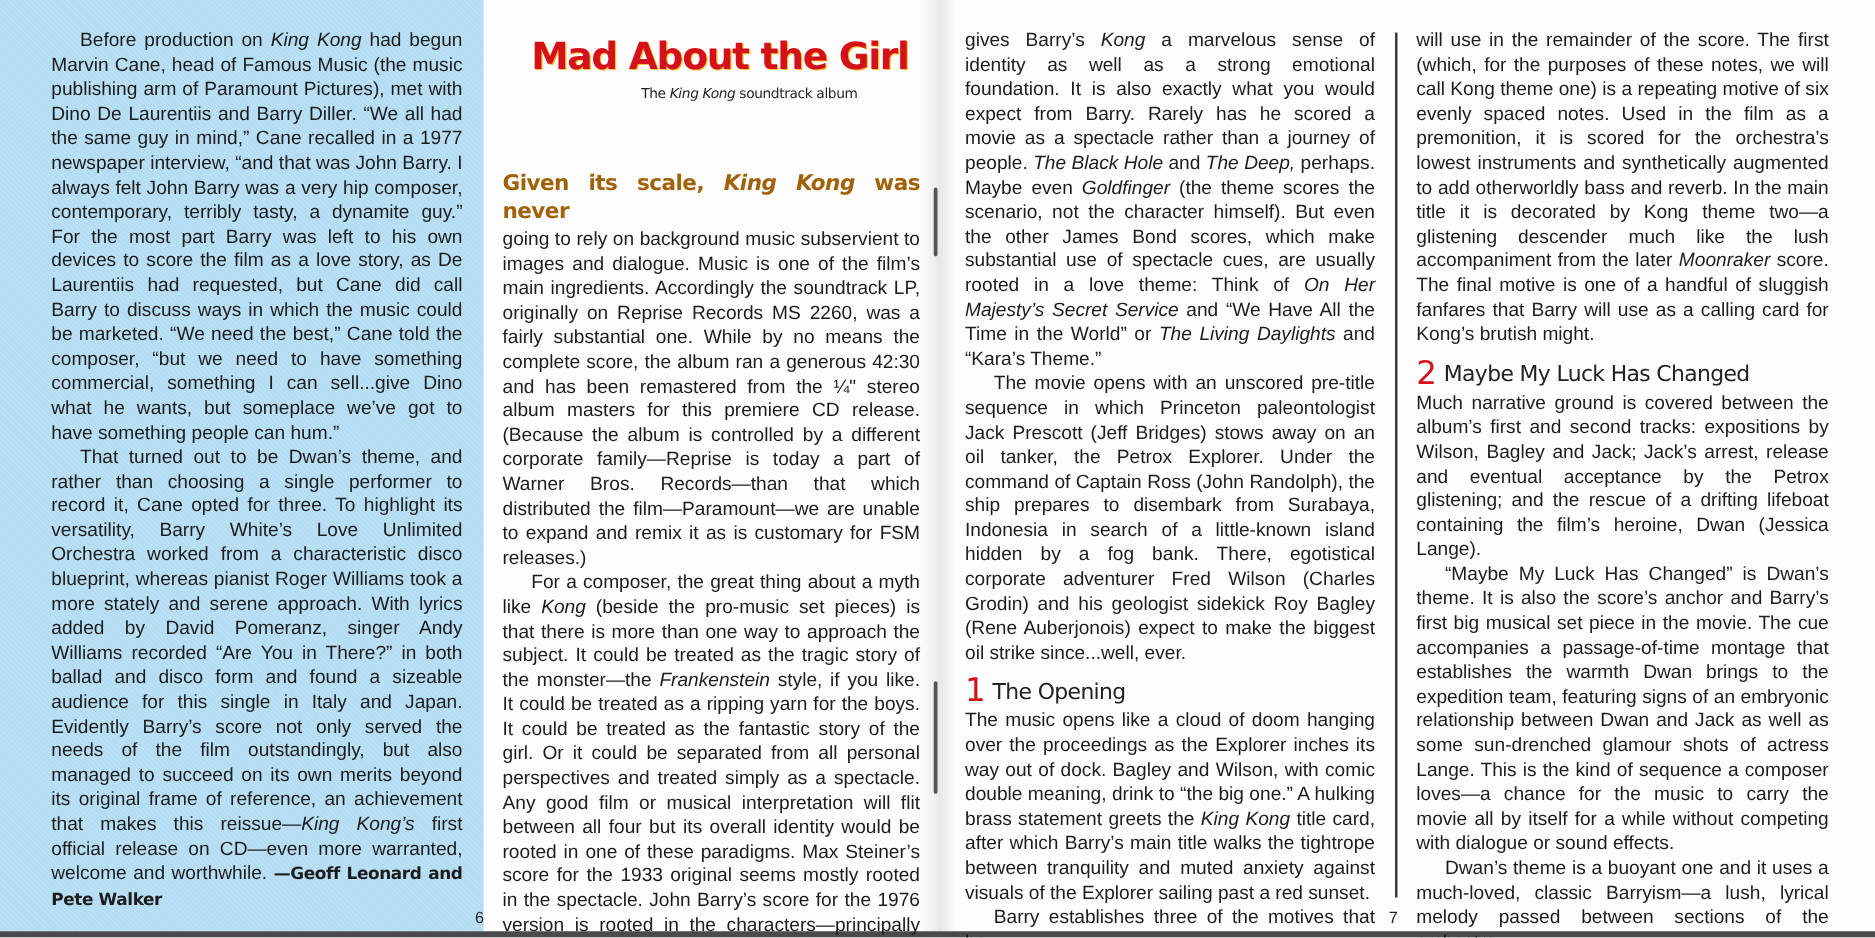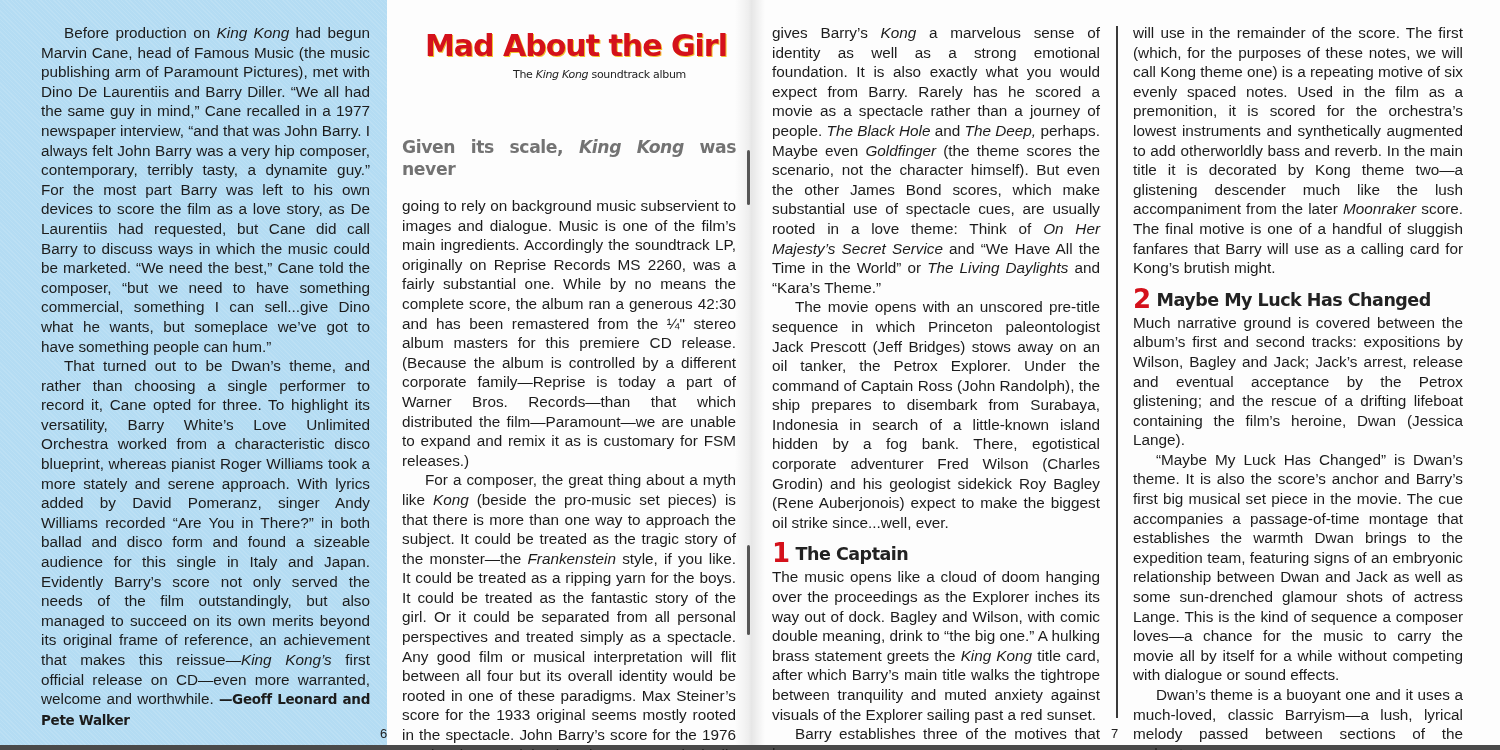--- a/index.html
+++ b/index.html
@@ -49,25 +49,25 @@
     color: #d4111b;
     text-shadow: 1px 1px 0 #f2c230;
   }
   .subtitle {
     position: absolute; left: 513px; top: 68px;
     font-family: "DejaVu Sans", sans-serif; font-weight: normal; font-size: 11px;
     color: #222; letter-spacing: -0.3px;
   }
   .lead {
     font-family: "DejaVu Sans", sans-serif; font-weight: bold;
-    font-size: 17.2px; letter-spacing: -0.4px; color: #737373;
-    display: block; margin-bottom: 16px; line-height: 22px;
+    font-size: 17.2px; letter-spacing: -0.4px; color: #a16207;
+    display: block; margin-bottom: 2px; line-height: 22px;
   }
   .section-head {
-    font-family: "DejaVu Sans", sans-serif; font-weight: bold;
+    font-family: "DejaVu Sans", sans-serif; font-weight: normal;
     font-size: 17.5px; letter-spacing: -0.5px; color: #222;
     margin: 10px 0 2px 0; line-height: 22px; text-align: left;
   }
   .section-num { color: #d4111b; font-size: 26px; margin-right: 6px; vertical-align: -2px; }
   .credit { font-family: "DejaVu Sans", sans-serif; font-weight: bold; font-size: 13.5px; letter-spacing: -0.3px; }
   .pagenum {
     position: absolute; font-size: 13px; color: #222;
   }
 </style>
 </head>
@@ -96,21 +96,21 @@
       <p class="indent"><span>For a composer, the great thing about a myth like </span><em>Kong</em><span> (beside the pro-music set pieces) is that there is more than one way to approach the subject. It could be treated as the tragic story of the monster—the </span><em>Frankenstein</em><span> style, if you like. It could be treated as a ripping yarn for the boys. It could be treated as the fantastic story of the girl. Or it could be separated from all personal perspectives and treated simply as a spectacle. Any good film or musical interpretation will flit between all four but its overall identity would be rooted in one of these paradigms. Max Steiner’s score for the 1933 original seems mostly rooted in the spectacle. John Barry’s score for the 1976 version is rooted in the characters—principally the girl.</span></p>
     </div>
 </div>
 
 <div class="col col3">
   <div>
       <p><span>gives Barry’s </span><em>Kong</em><span> a marvelous sense of identity as well as a strong emotional foundation. It is also exactly what you would expect from Barry. Rarely has he scored a movie as a spectacle rather than a journey of people. </span><em>The Black Hole</em><span> and </span><em>The Deep,</em><span> perhaps. Maybe even </span><em>Goldfinger</em><span> (the theme scores the scenario, not the character himself). But even the other James Bond scores, which make substantial use of spectacle cues, are usually rooted in a love theme: Think of </span><em>On Her Majesty’s Secret Service</em><span> and “We Have All the Time in the World” or </span><em>The Living Daylights</em><span> and “Kara’s Theme.”</span></p>
       <p class="indent"><span>The movie opens with an unscored pre-title sequence in which Princeton paleontologist Jack Prescott (Jeff Bridges) stows away on an oil tanker, the Petrox Explorer. Under the command of Captain Ross (John Randolph), the ship prepares to disembark from Surabaya, Indonesia in search of a little-known island hidden by a fog bank. There, egotistical corporate adventurer Fred Wilson (Charles Grodin) and his geologist sidekick Roy Bagley (Rene Auberjonois) expect to make the biggest oil strike since...well, ever.</span></p>
     </div>
   <div class="section-head">
-    <span class="section-num">1</span><span>The Captain</span>
+    <span class="section-num">1</span><span>The Opening</span>
   </div>
   <div>
       <p><span>The music opens like a cloud of doom hanging over the proceedings as the Explorer inches its way out of dock. Bagley and Wilson, with comic double meaning, drink to “the big one.” A hulking brass statement greets the </span><em>King Kong</em><span> title card, after which Barry’s main title walks the tightrope between tranquility and muted anxiety against visuals of the Explorer sailing past a red sunset.</span></p>
       <p class="indent"><span>Barry establishes three of the motives that he</span></p>
     </div>
 </div>
 
 <div class="col-rule"></div>
 
 <div class="col col4">

